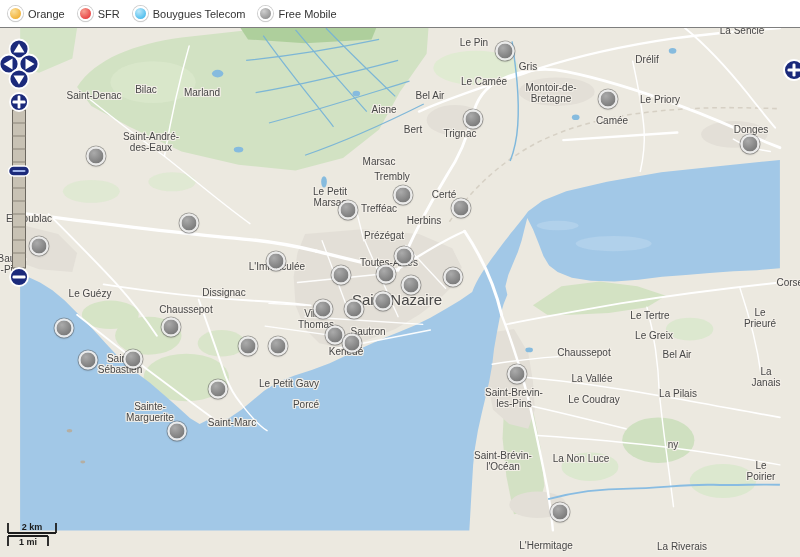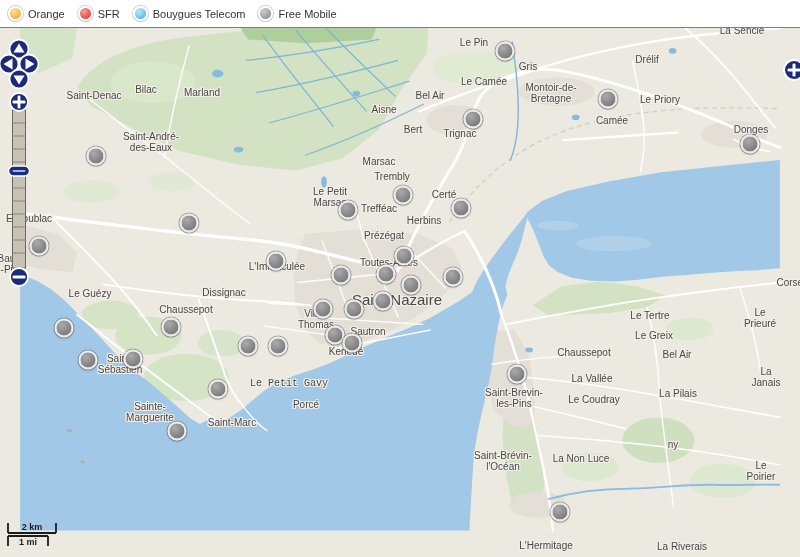--- a/index.html
+++ b/index.html
@@ -206,21 +206,21 @@
         <div class="map-label" style="left: 397px; top: 272px; font-size: 15px;">Saint Nazaire</div>
         <div class="map-label" style="left: 29px; top: 191px;">Escoublac</div>
         <div class="map-label" style="left: 90px; top: 266px;">Le Guézy</div>
         <div class="map-label" style="left: 224px; top: 265px;">Dissignac</div>
         <div class="map-label" style="left: 186px; top: 282px;">Chaussepot</div>
         <div class="map-label" style="left: 268px; top: 291px; margin-left: 48px;">Villès
 Thomas</div>
         <div class="map-label" style="left: 368px; top: 304px;">Sautron</div>
         <div class="map-label" style="left: 346px; top: 324px;">Kerlédé</div>
         <div class="map-label" style="left: 306px; top: 337px; margin-top: 40px;">Porcé</div>
-        <div class="map-label" style="left: 289px; top: 356px; font-family: Liberation Mono, monospace;">Le Petit Gavy</div>
+        <div class="map-label" style="left: 289px; top: 356px;">Le Petit Gavy</div>
         <div class="map-label" style="left: 120px; top: 336px;">Saint-
 Sébastien</div>
         <div class="map-label" style="left: 150px; top: 384px;">Sainte-
 Marguerite</div>
         <div class="map-label" style="left: 232px; top: 395px;">Saint-Marc</div>
         <div class="map-label" style="left: 12px; top: 236px;">Baule-
 -Pins</div>
         <div class="map-label" style="left: 514px; top: 370px;">Saint-Brevin-
 les-Pins</div>
         <div class="map-label" style="left: 584px; top: 325px;">Chaussepot</div>

